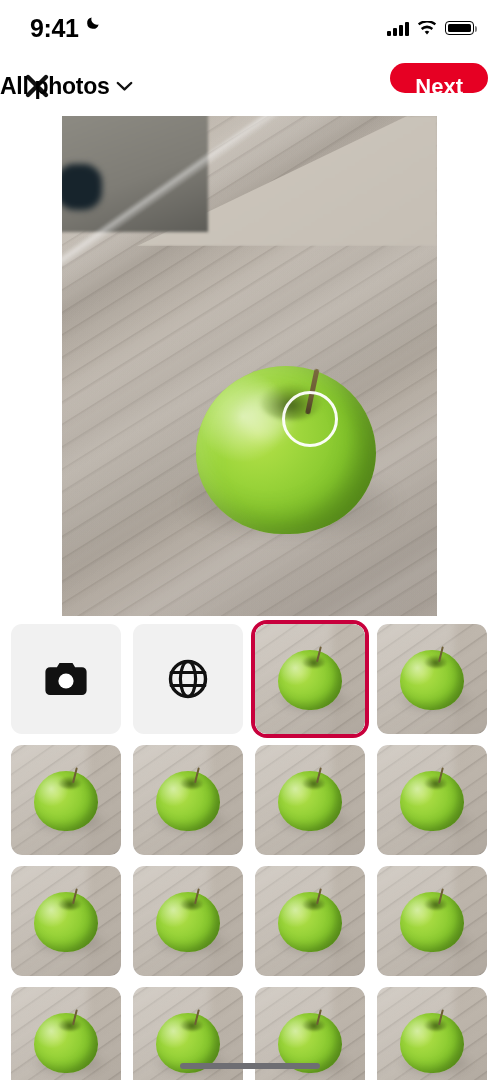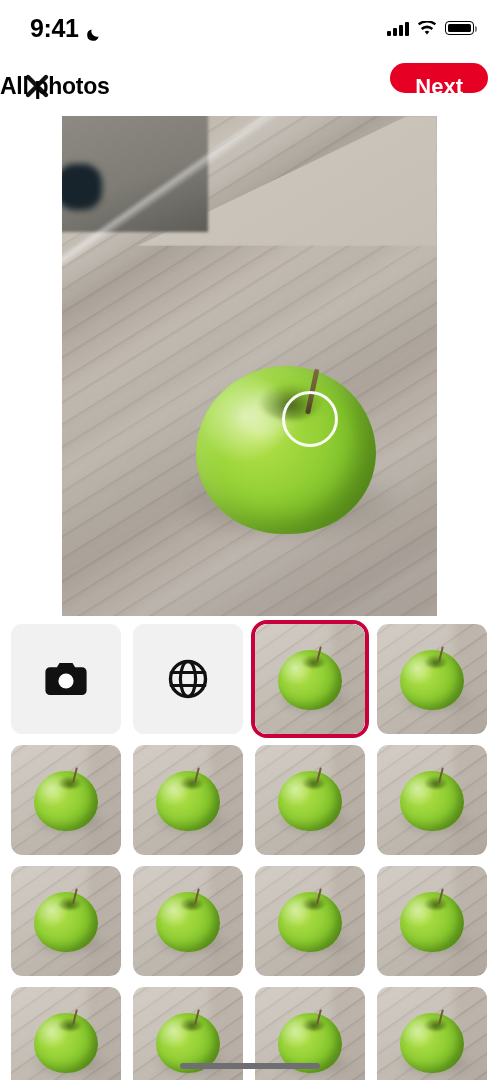--- a/index.html
+++ b/index.html
@@ -10,21 +10,21 @@
     overflow:hidden;
   }
   .phone { position:relative; width:500px; height:1080px; background:#fff; overflow:hidden; }
 
   
   .statusbar {
     position:absolute; top:0; left:0; width:500px; height:56px;
     display:flex; align-items:center; justify-content:space-between;
     padding:0 26px 0 30px;
   }
-  .sb-left { display:flex; align-items:flex-end; gap:7px; }
+  .sb-left { display:flex; align-items:flex-start; gap:7px; }
   .sb-time { font-size:25px; font-weight:700; color:#000; letter-spacing:-0.4px; }
   .moon { width:17px; height:17px; position:relative; }
   .moon svg { display:block; }
   .sb-right { display:flex; align-items:center; gap:8px; }
   .bars { display:flex; align-items:flex-end; gap:2.5px; height:15px; }
   .bars i { display:block; width:3.6px; background:#000; border-radius:1px; }
   .bars i:nth-child(1){height:5px;} .bars i:nth-child(2){height:8px;}
   .bars i:nth-child(3){height:11px;} .bars i:nth-child(4){height:14px;}
   .wifi { width:20px; height:15px; }
   .batt { width:29px; height:14px; border:1.8px solid #000; border-radius:4px; position:relative; padding:1.6px; }
@@ -36,21 +36,21 @@
   .navbar {
     position:absolute; top:56px; left:0; width:500px; height:60px;
     display:flex; align-items:center;
   }
   .close-btn {
     position:absolute; left:7px; top:0; width:60px; height:60px;
     display:flex; align-items:center; justify-content:center; cursor:pointer;
   }
   .nav-title {
     position:absolute; left:0; width:441px; top:0; height:60px;
-    display:flex; align-items:center; justify-content:space-between; gap:7px; cursor:pointer;
+    display:flex; align-items:center; justify-content:flex-start; gap:7px; cursor:pointer;
   }
   .nav-title .t { font-size:23px; font-weight:700; color:#000; letter-spacing:-0.3px; }
   .next-btn {
     position:absolute; right:12px; top:7px;
     background:#e60023; color:#fff;
     border:none; border-radius:26px;
     padding:0 25px; height:30px; line-height:48px;
     font-family:"Liberation Sans", sans-serif;
     font-size:22px; font-weight:700; cursor:pointer;
   }

